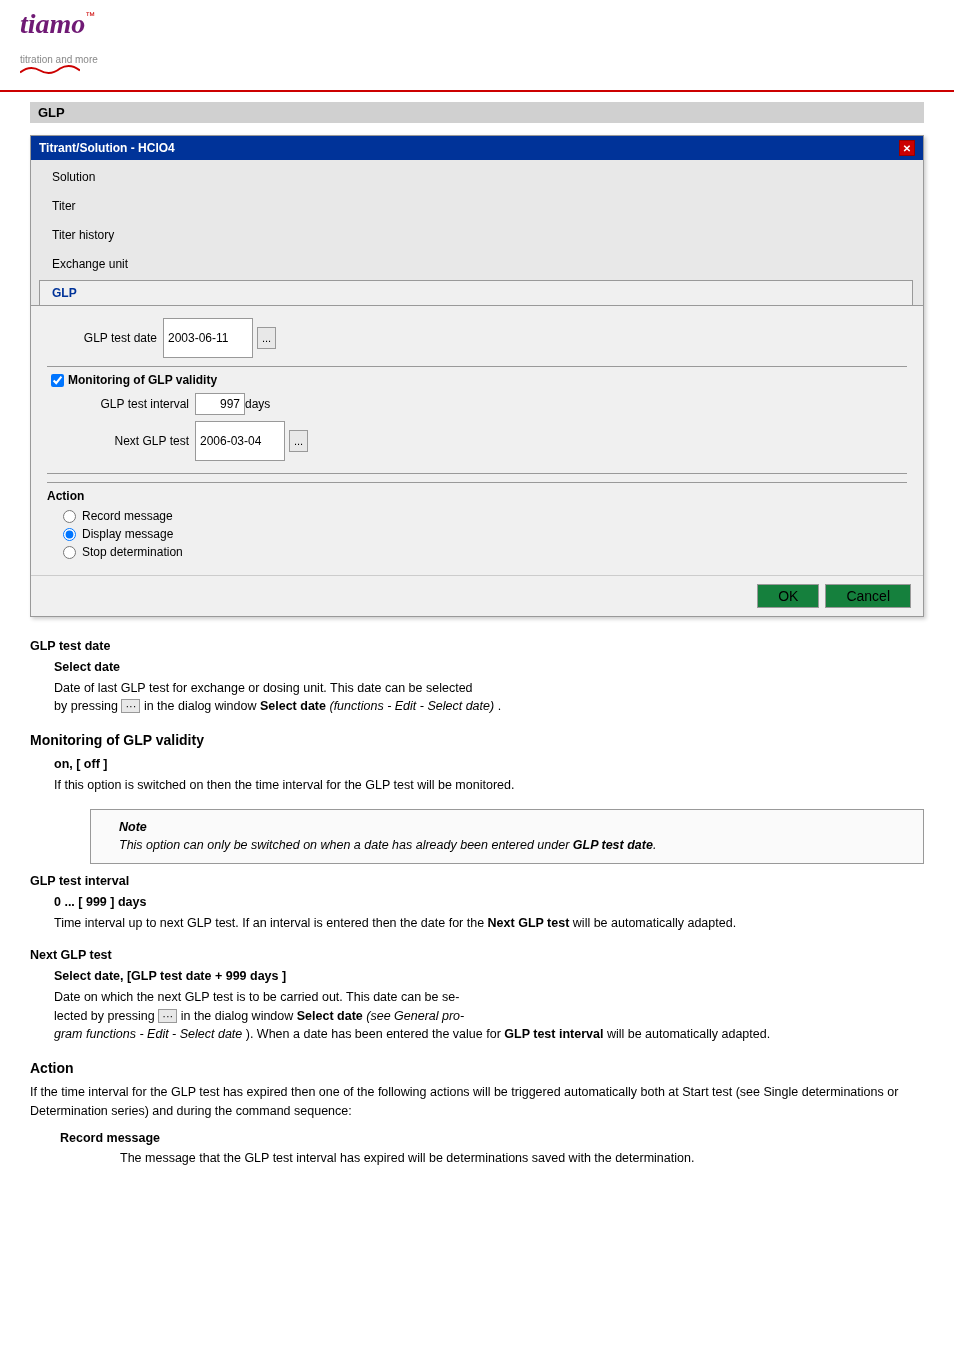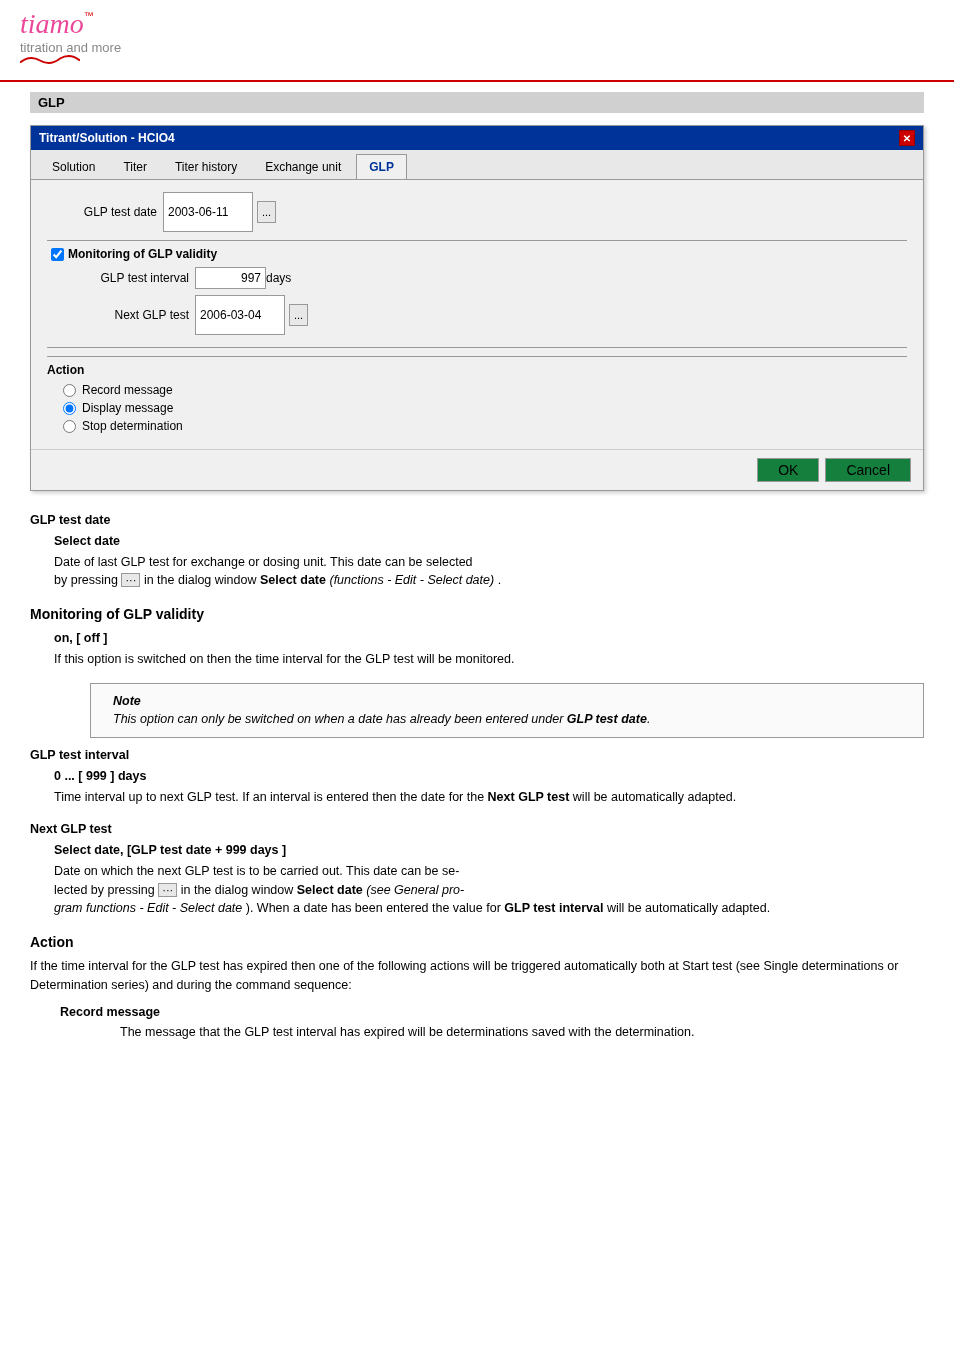--- a/index.html
+++ b/index.html
@@ -21,34 +21,34 @@
       border-bottom: 2px solid #cc0000;
     }
     .logo-container {
       display: flex;
       flex-direction: column;
       align-items: flex-start;
     }
     .logo-text {
       font-size: 28px;
       font-style: italic;
-      color: #ec4899;
-      font-weight: normal;
+      color: #701a75;
+      font-weight: bold;
       line-height: 1;
       font-family: Georgia, serif;
     }
     .logo-tm {
       font-size: 10px;
       vertical-align: super;
       color: #cc0000;
     }
     .logo-subtitle {
-      font-size: 13px;
+      font-size: 10px;
       color: #888;
-      margin-top: 2px;
+      margin-top: 16px;
     }
     .logo-wave {
       width: 60px;
       height: 20px;
       margin-top: -5px;
     }
 
     
     .main-content {
       padding: 10px 30px 20px 30px;
@@ -91,20 +91,21 @@
       align-items: center;
       justify-content: center;
       cursor: pointer;
       font-weight: bold;
     }
     .dialog-tabs {
       display: flex;
       border-bottom: 1px solid #999;
       background: #e8e8e8;
       padding: 0 8px;
+      flex-direction: column;
     }
     .dialog-tab {
       padding: 5px 12px;
       font-size: 12px;
       cursor: pointer;
       border: 1px solid transparent;
       border-bottom: none;
       margin-right: 2px;
       margin-top: 4px;
     }
@@ -177,21 +178,21 @@
       align-items: center;
       margin-bottom: 6px;
     }
     .form-label-inner {
       font-size: 12px;
       min-width: 130px;
       text-align: right;
       margin-right: 6px;
     }
     .form-input-num {
-      width: 71px;
+      width: 50px;
       border: 1px solid #999;
       background: #fff;
       padding: 2px 4px;
       font-size: 12px;
       height: 22px;
       text-align: right;
     }
     .unit-label {
       font-size: 12px;
     }
@@ -269,21 +270,21 @@
 
     .section-heading {
       font-weight: bold;
       font-size: 14px;
       margin: 14px 0 4px 0;
     }
 
     .note-box {
       border: 1px solid #999;
       background: #fafafa;
-      padding: 8px 22px;
+      padding: 8px 28px;
       margin: 8px 0 8px 60px;
       font-size: 12.5px;
       font-style: italic;
     }
     .note-box .note-label {
       font-weight: bold;
       font-style: italic;
     }
 
     

